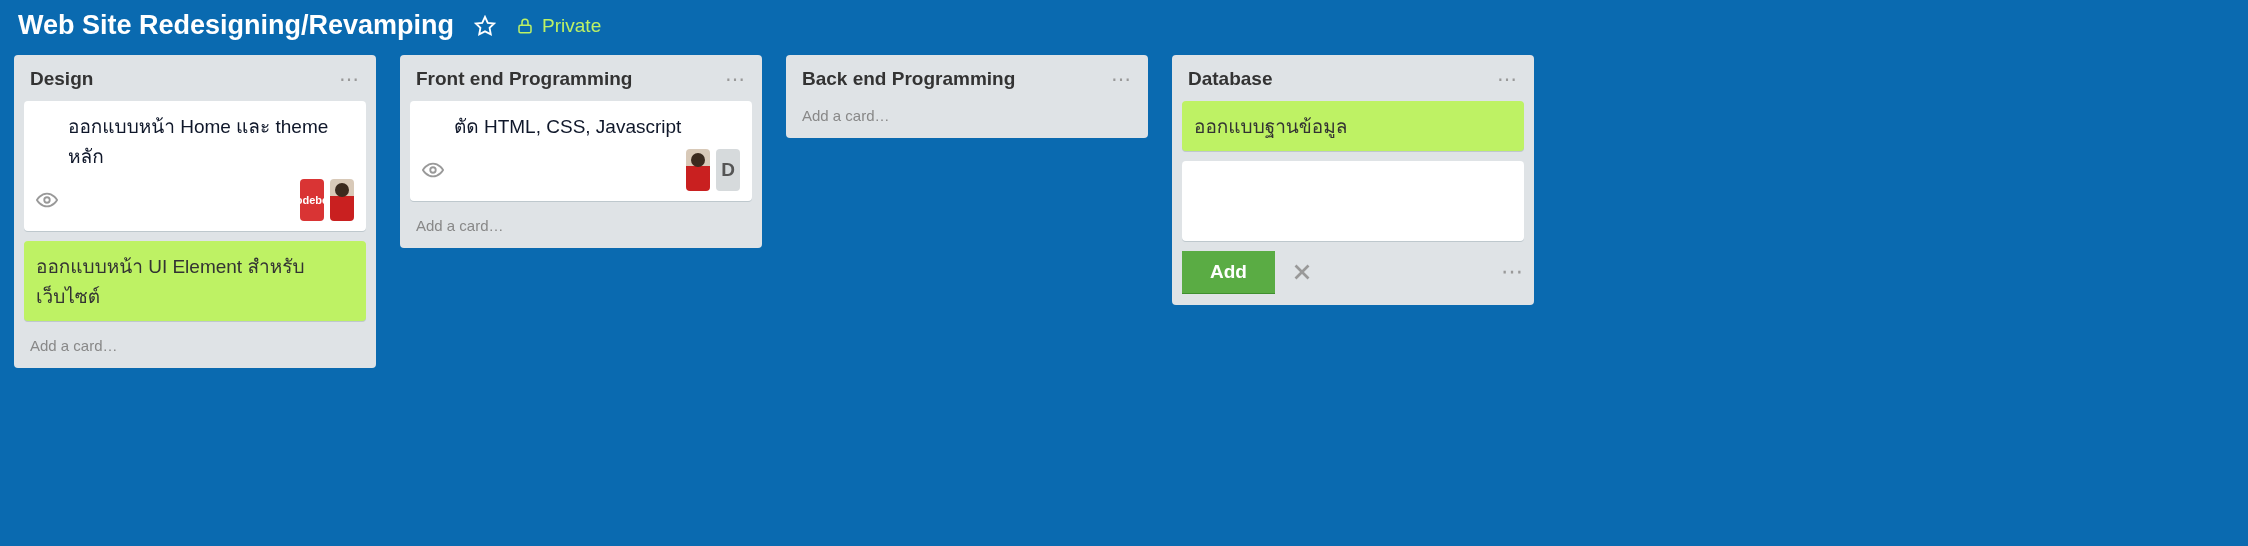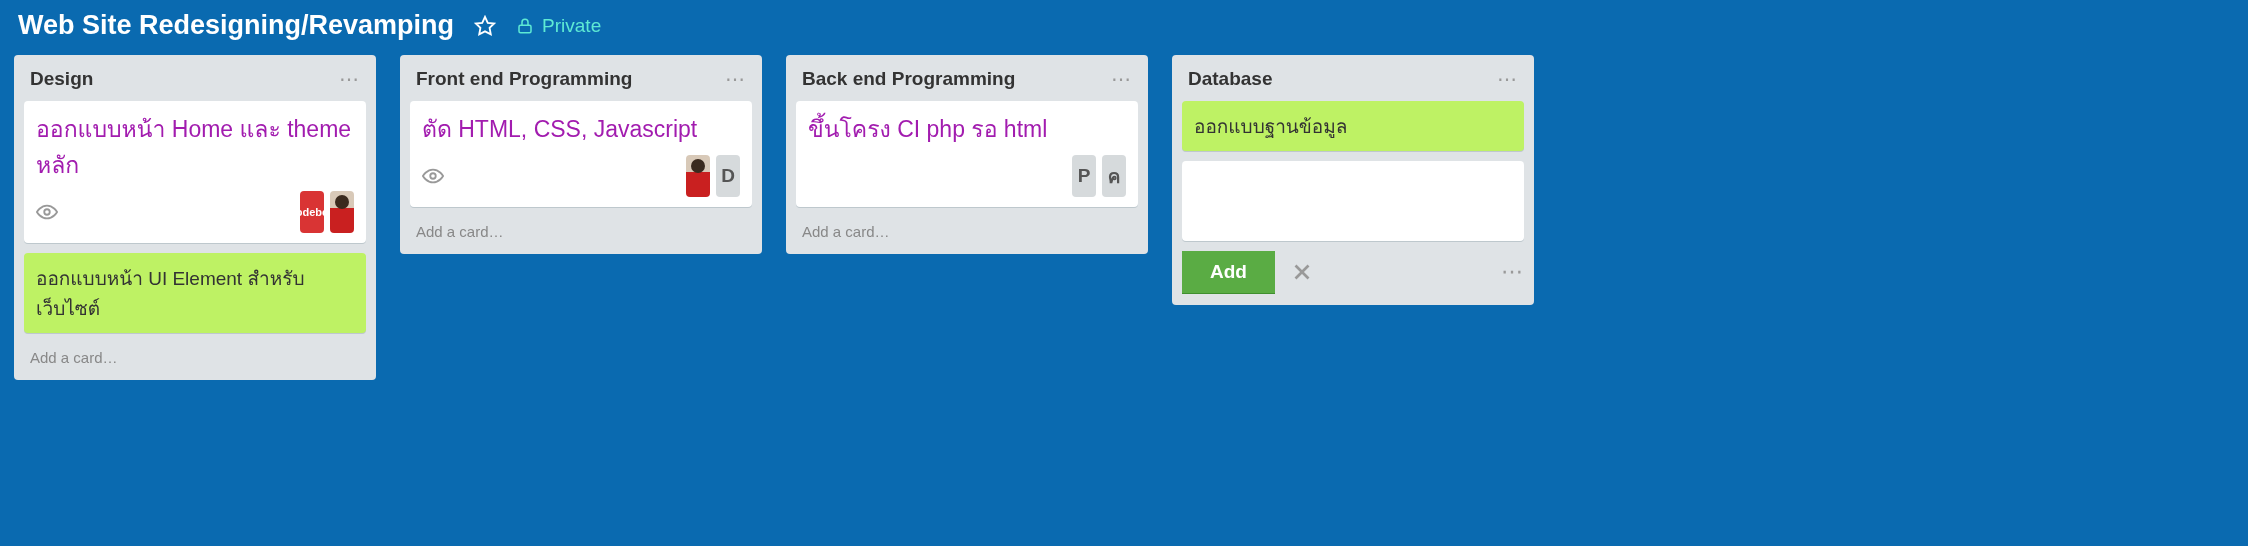--- a/index.html
+++ b/index.html
@@ -23,21 +23,21 @@
 .star-icon {
   color: #fff;
   display: flex;
   align-items: center;
   cursor: pointer;
 }
 .privacy {
   display: flex;
   align-items: center;
   gap: 8px;
-  color: #5eead4;
+  color: #bef264;
   font-size: 19px;
   cursor: pointer;
 }
 .lists-container {
   display: flex;
   gap: 24px;
   padding: 0 14px;
   align-items: flex-start;
 }
 .list {
@@ -76,23 +76,24 @@
   background: #bef264;
   border-radius: 4px;
   margin-bottom: 10px;
   padding: 10px 12px;
   box-shadow: 0 1px 0 rgba(9,45,66,.15);
   font-size: 19px;
   color: #333;
   cursor: pointer;
 }
 .card-title {
-  font-size: 23px;
-  color: #a21caf;
+  font-size: 19px;
+  color: #0f172a;
   margin-bottom: 8px;
+  margin-left: 32px;
 }
 .card-footer {
   display: flex;
   justify-content: space-between;
   align-items: center;
 }
 .watch-icon {
   color: #999;
 }
 .members {
@@ -246,30 +247,20 @@
       </div>
     </div>
     <div class="add-card">Add a card…</div>
   </div>
 
   <div class="list">
     <div class="list-header">
       <div class="list-title">Back end Programming</div>
       <div class="list-menu">⋯</div>
     </div>
-    <div class="card">
-      <div class="card-title">ขึ้นโครง CI php รอ html</div>
-      <div class="card-footer">
-        <span></span>
-        <div class="members">
-          <div class="avatar avatar-letter">P</div>
-          <div class="avatar avatar-letter">ค</div>
-        </div>
-      </div>
-    </div>
     <div class="add-card">Add a card…</div>
   </div>
 
   <div class="list">
     <div class="list-header">
       <div class="list-title">Database</div>
       <div class="list-menu">⋯</div>
     </div>
     <div class="card-simple">ออกแบบฐานข้อมูล</div>
     <div class="composer-input"></div>

